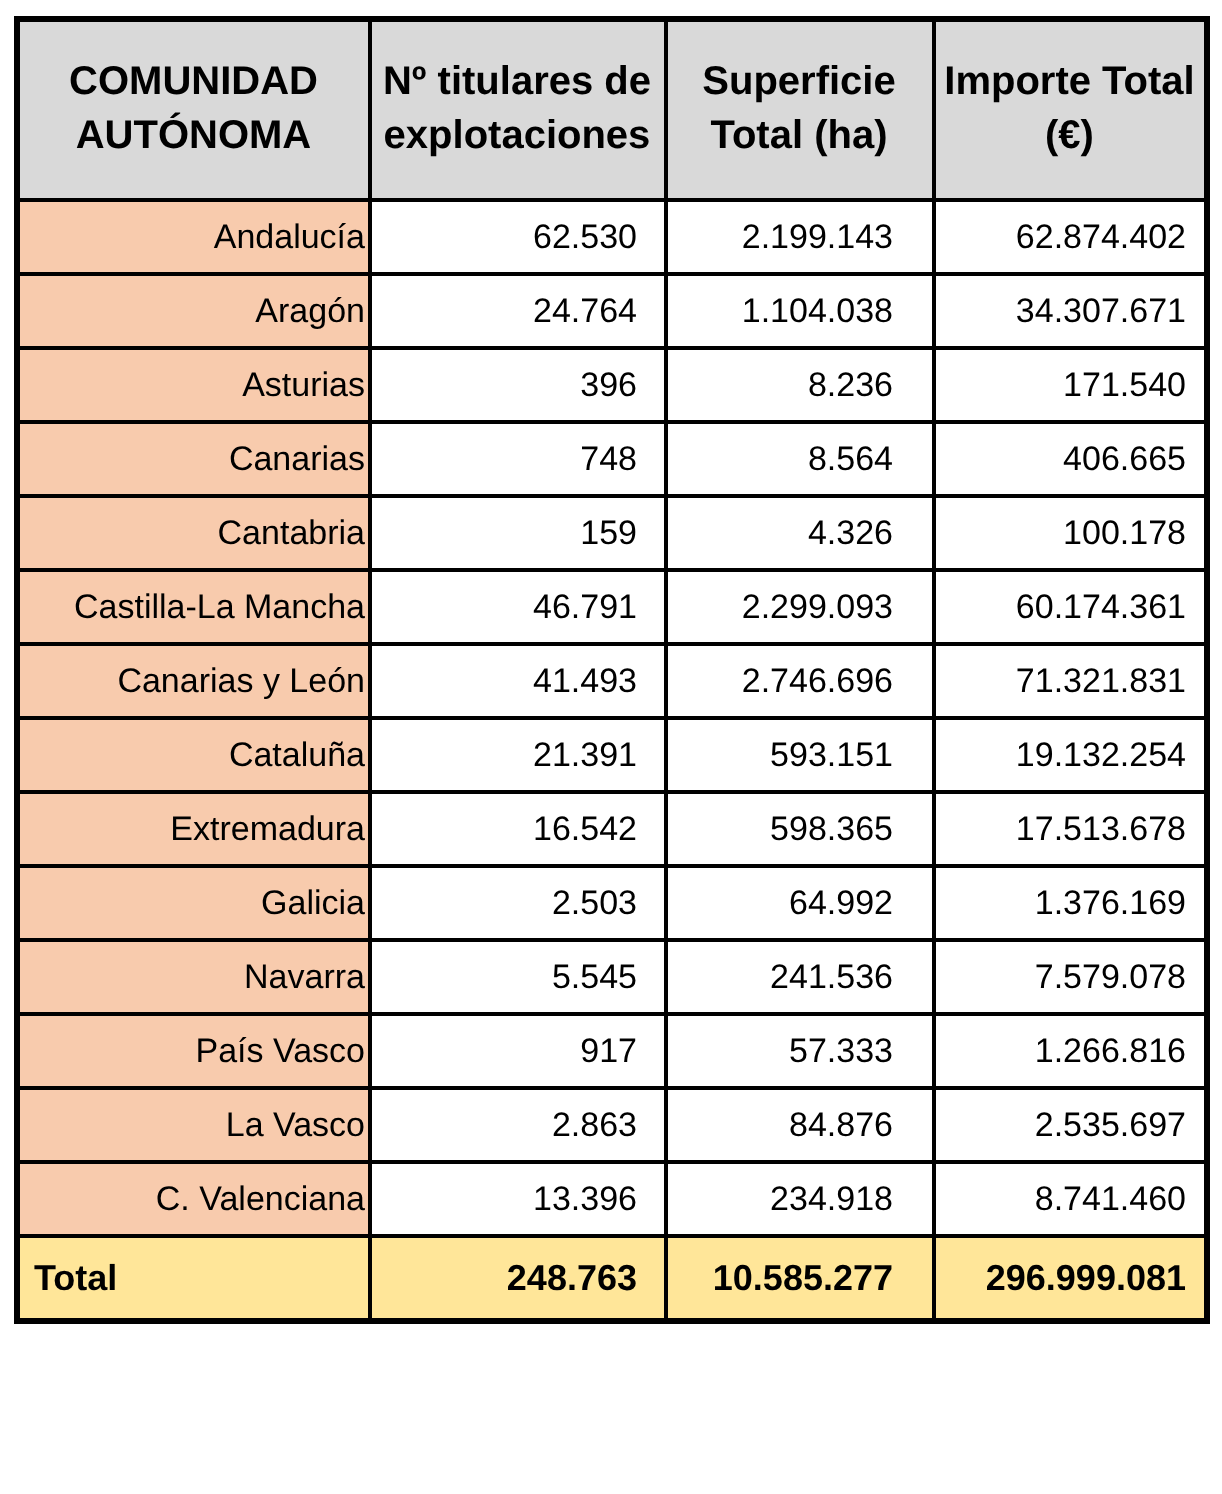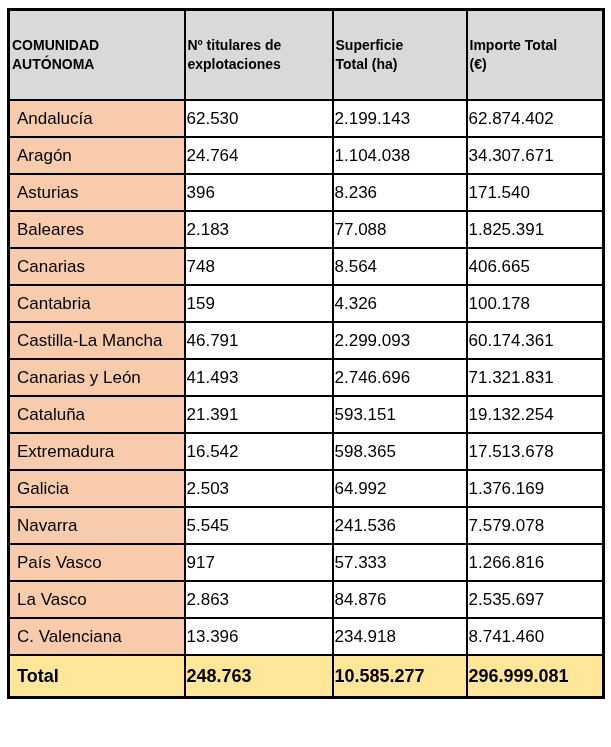--- a/index.html
+++ b/index.html
@@ -31,41 +31,41 @@
     overflow: hidden;
   }
   col.c-comunidad  { width: 176px; }
   col.c-titulares  { width: 148px; }
   col.c-superficie { width: 134px; }
   col.c-importe    { width: 137px; }
 
   thead th {
     background: #d9d9d9;
     height: 88px;
-    font-size: 14px;
+    font-size: 20px;
     font-weight: bold;
-    text-align: left;
+    text-align: center;
     vertical-align: middle;
     white-space: pre-line;
     line-height: 1.35;
     border-bottom: 3px solid #000000;
     padding: 0 2px;
   }
   tbody td {
     height: 33px;
     font-size: 17px;
     vertical-align: middle;
     background: #ffffff;
   }
   tbody td.name {
     background: #f8cbad;
-    text-align: left;
+    text-align: right;
     padding-left: 7px;
   }
-  td.num { text-align: left; }
+  td.num { text-align: right; }
   td.num-titulares  { padding-right: 13px; }
   td.num-superficie { padding-right: 19px; }
   td.num-importe    { padding-right: 9px; }
 
   tfoot td {
     background: #ffe699;
     height: 38px;
     font-size: 18px;
     font-weight: bold;
     vertical-align: middle;
@@ -110,26 +110,20 @@
           <td class="name">Aragón</td>
           <td class="num num-titulares">24.764</td>
           <td class="num num-superficie">1.104.038</td>
           <td class="num num-importe">34.307.671</td>
         </tr>
         <tr>
           <td class="name">Asturias</td>
           <td class="num num-titulares">396</td>
           <td class="num num-superficie">8.236</td>
           <td class="num num-importe">171.540</td>
-        </tr>
-        <tr>
-          <td class="name">Baleares</td>
-          <td class="num num-titulares">2.183</td>
-          <td class="num num-superficie">77.088</td>
-          <td class="num num-importe">1.825.391</td>
         </tr>
         <tr>
           <td class="name">Canarias</td>
           <td class="num num-titulares">748</td>
           <td class="num num-superficie">8.564</td>
           <td class="num num-importe">406.665</td>
         </tr>
         <tr>
           <td class="name">Cantabria</td>
           <td class="num num-titulares">159</td>

